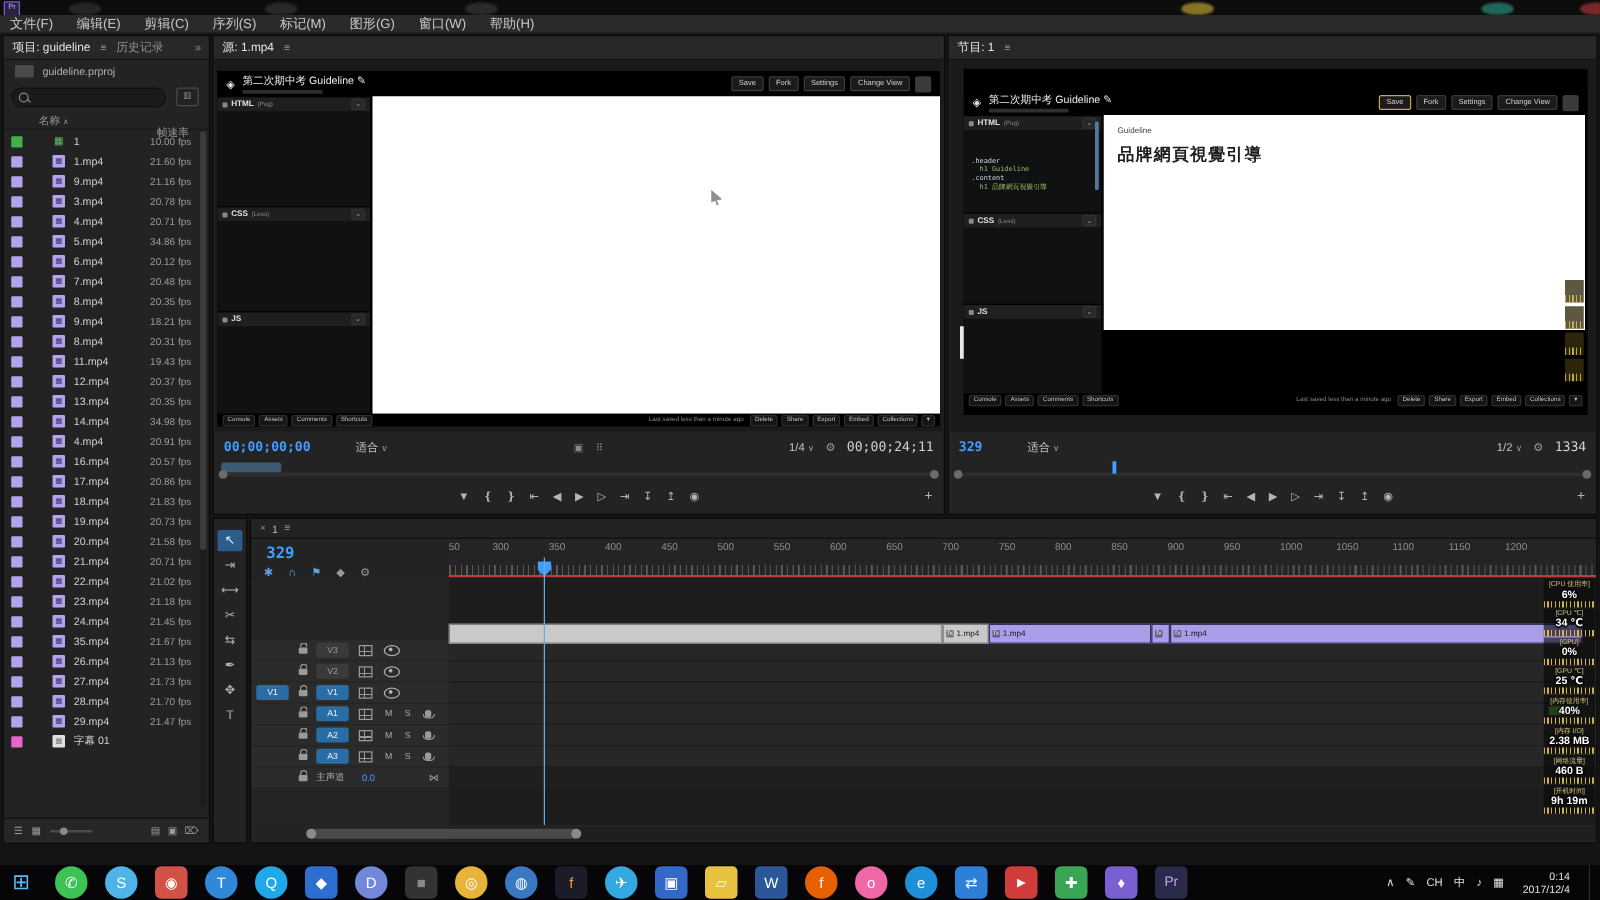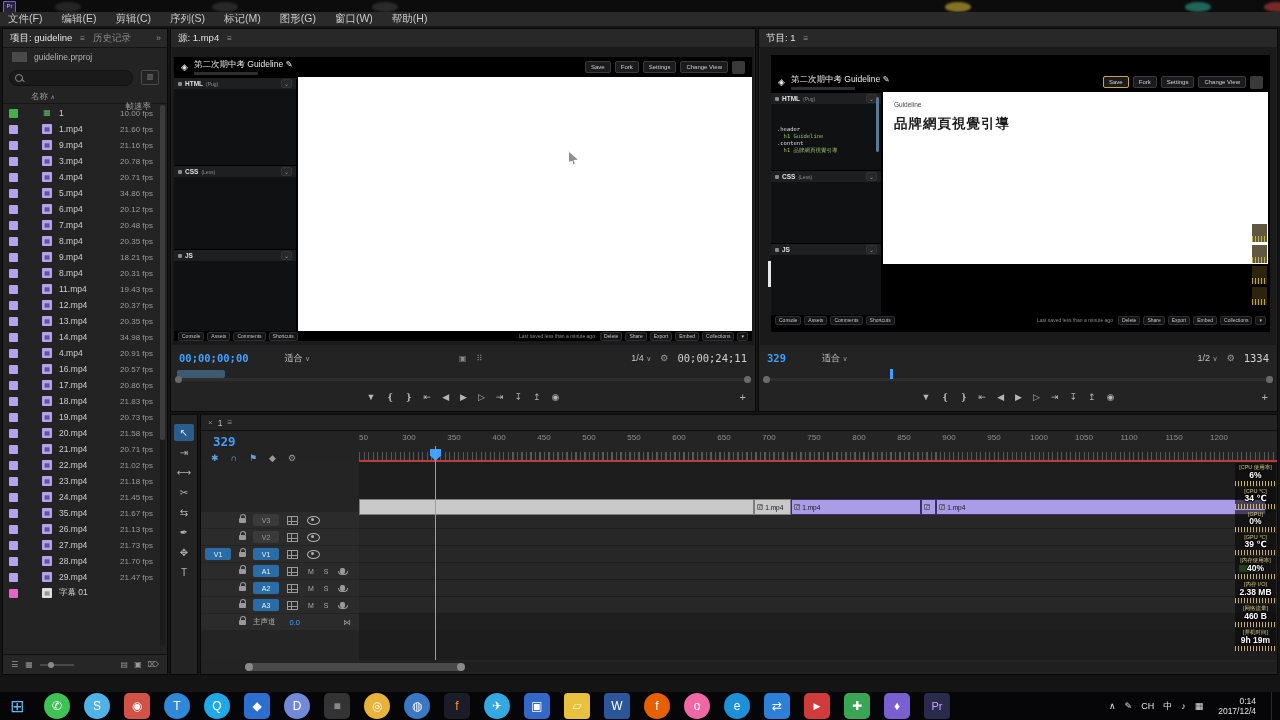--- a/index.html
+++ b/index.html
@@ -110,21 +110,21 @@
   .tool[data-on="1"]{background:#2a5d8c;color:#e8f2fa}
   
   #timeline{left:200px;top:414px;width:1078px;height:261px;overflow:hidden}
   .t-tabs{height:15px;background:#232323;border-bottom:1px solid #101010;display:flex;align-items:center;
           font-size:8.5px;color:#bdbdbd;gap:5px;padding-left:7px}
   .t-x{color:#8a8a8a;font-size:8px}
   .t-tc{position:absolute;left:12px;top:19px;color:#3fa0ff;font-size:12.5px;font-weight:bold;font-family:"DejaVu Sans Mono",monospace}
   .t-tools{position:absolute;left:10px;top:38px;display:flex;gap:12px;font-size:9px;color:#9a9a9a}
   .t-tools span[data-blue="1"]{color:#5ba3e0}
   .t-ruler{position:absolute;left:158px;right:0;top:17px;height:29px;background:#242424;overflow:hidden}
-  .rlabel{position:absolute;top:1px;width:30px;text-align:center;font-size:8px;color:#8e8e8e}
+  .rlabel{position:absolute;top:1px;width:30px;font-size:8px;color:#8e8e8e}
   .rticks{position:absolute;left:0;right:0;bottom:0;height:9px;
      background:repeating-linear-gradient(90deg,#585858 0 1px,transparent 1px 4.5px),repeating-linear-gradient(90deg,#6a6a6a 0 1px,transparent 1px 45px);
      background-position:5px 0}
   .t-render{position:absolute;left:158px;right:0;top:45px;height:2px;background:#c23b3b}
   .t-body{position:absolute;left:0;right:0;top:47px;bottom:14px;background:#1d1d1d}
   .t-body:before{content:"";position:absolute;left:0;top:0;width:158px;height:100%;background:#242424}
   .t-spacer{height:50px}
   .trow{position:relative;height:16px;margin-bottom:1px}
   .thead{position:absolute;left:0;width:158px;height:100%;background:#2b2b2b;display:flex;align-items:center}
   .tcontent{position:absolute;left:158px;right:0;height:100%;background:#272727}
@@ -843,21 +843,21 @@
       <div class="sval">34 ℃</div>
       <div class="spark"></div>
     </div>
       <div class="sblk" data-hl="">
       <div class="slabel">[GPU]</div>
       <div class="sval">0%</div>
       <div class="spark"></div>
     </div>
       <div class="sblk" data-hl="">
       <div class="slabel">[GPU ℃]</div>
-      <div class="sval">39 ℃</div>
+      <div class="sval">25 ℃</div>
       <div class="spark"></div>
     </div>
       <div class="sblk" data-hl="1">
       <div class="slabel">[内存使用率]</div>
       <div class="sval">40%</div>
       <div class="spark"></div>
     </div>
       <div class="sblk" data-hl="">
       <div class="slabel">[内存 I/O]</div>
       <div class="sval">2.38 MB</div>

